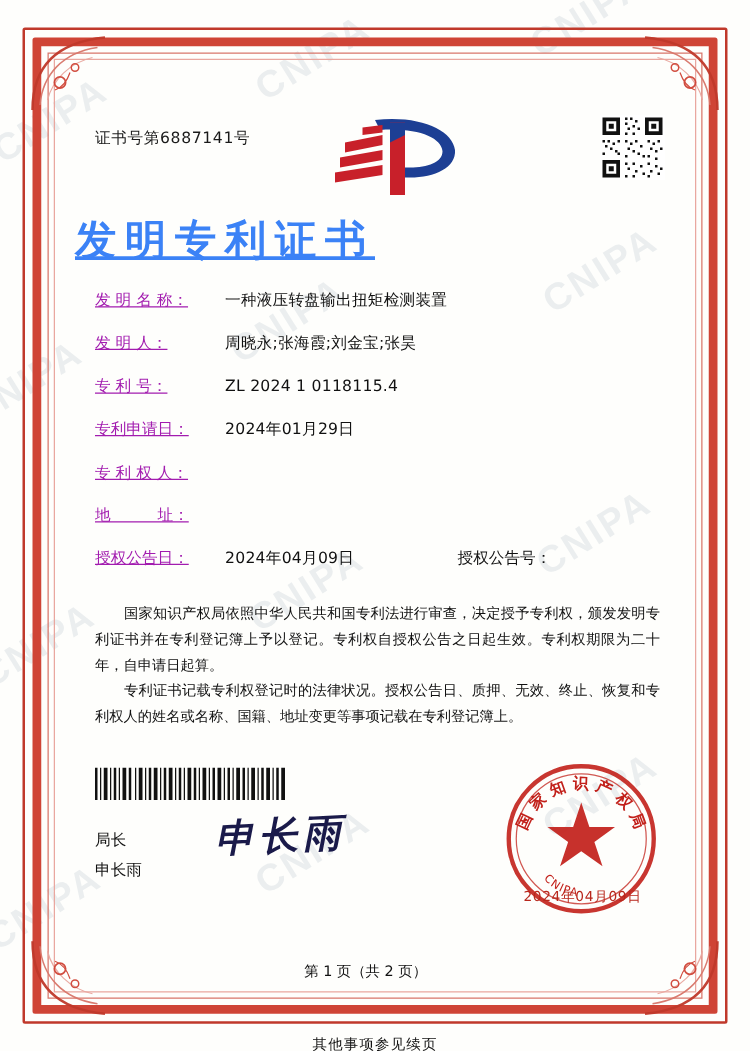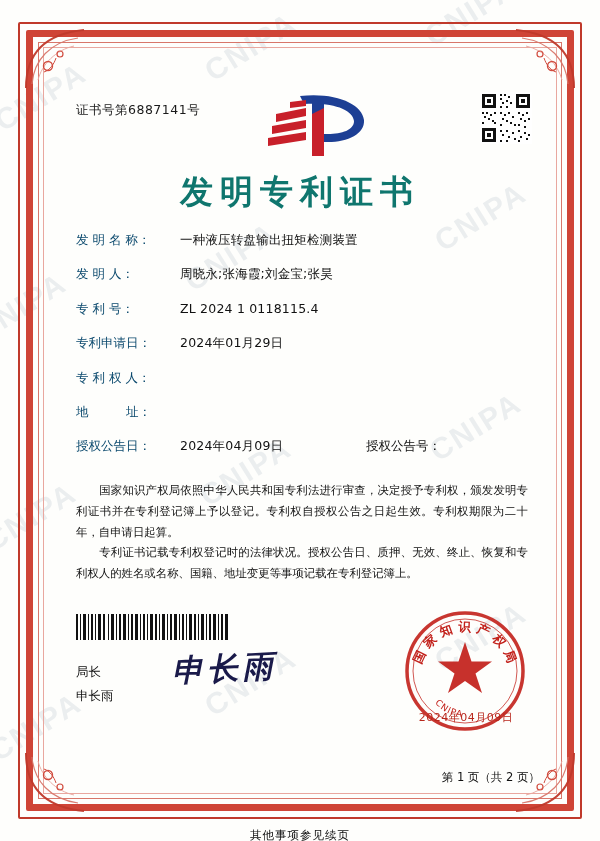--- a/index.html
+++ b/index.html
@@ -115,47 +115,49 @@
     width: 52px;
     height: 52px;
     background: #fff;
   }
   .qr svg { display: block; }
 
   .title {
     position: absolute;
     left: 0; right: 0;
     top: 90px;
-    text-align: center;
+    text-align: left;
     font-family: "DejaVu Serif", "Liberation Serif", serif;
     font-weight: 700;
     font-size: 33px;
     letter-spacing: 7px;
-    color: #0f766e;
+    color: #3b82f6;
+    text-decoration: underline;
   }
 
   .fields {
     position: absolute;
     left: 16px;
     top: 152px;
     width: 452px;
   }
   .frow {
     display: flex;
     align-items: baseline;
     margin-bottom: 17.5px;
     font-size: 12.5px;
     line-height: 1.35;
   }
   .flabel {
     width: 104px;
     flex: 0 0 104px;
-    color: #0c4a6e;
+    color: #a21caf;
     letter-spacing: 0px;
     white-space: nowrap;
+    text-decoration: underline;
   }
   .fvalue {
     flex: 1 1 auto;
     color: #111;
     letter-spacing: 0.2px;
   }
   .frow.split .fvalue {
     flex: 0 0 auto;
     width: 186px;
   }
@@ -227,23 +229,23 @@
     top: 630px;
     width: 112px;
     text-align: center;
     font-size: 11px;
     color: #b8271c;
     letter-spacing: 0.5px;
   }
 
   .page-num {
     position: absolute;
-    left: 0; right: 0;
+    left: 0; right: 15px;
     top: 690px;
-    text-align: right;
+    text-align: center;
     font-size: 11.5px;
     color: #111;
   }
 
   .footer-note {
     position: absolute;
     left: 0; right: 0;
     top: 748px;
     text-align: center;
     font-size: 11.5px;

